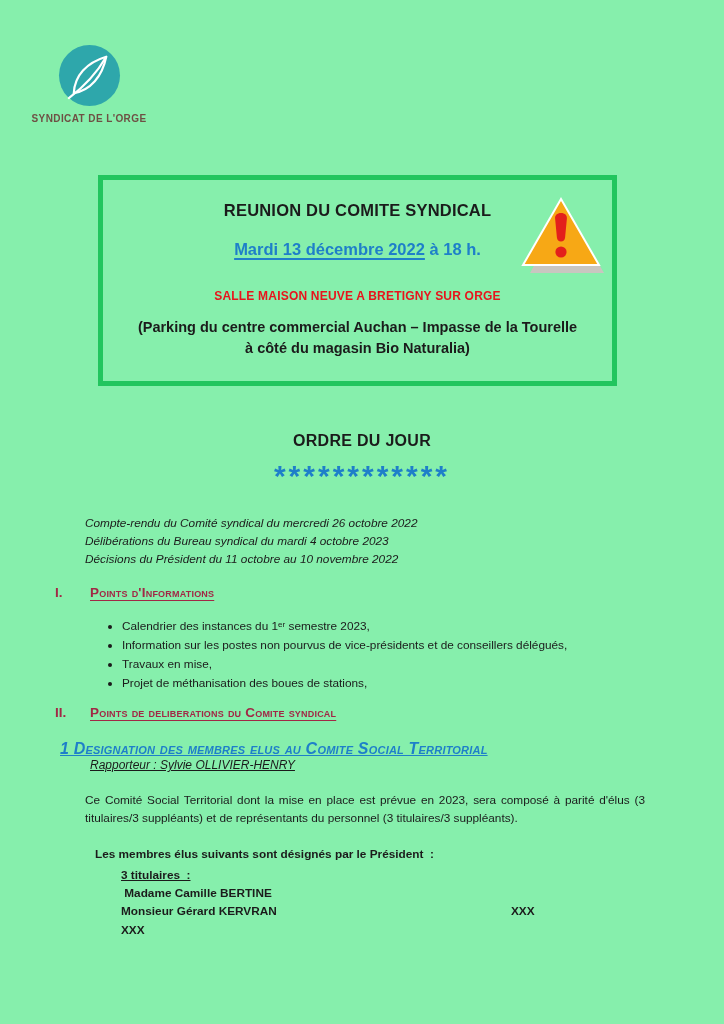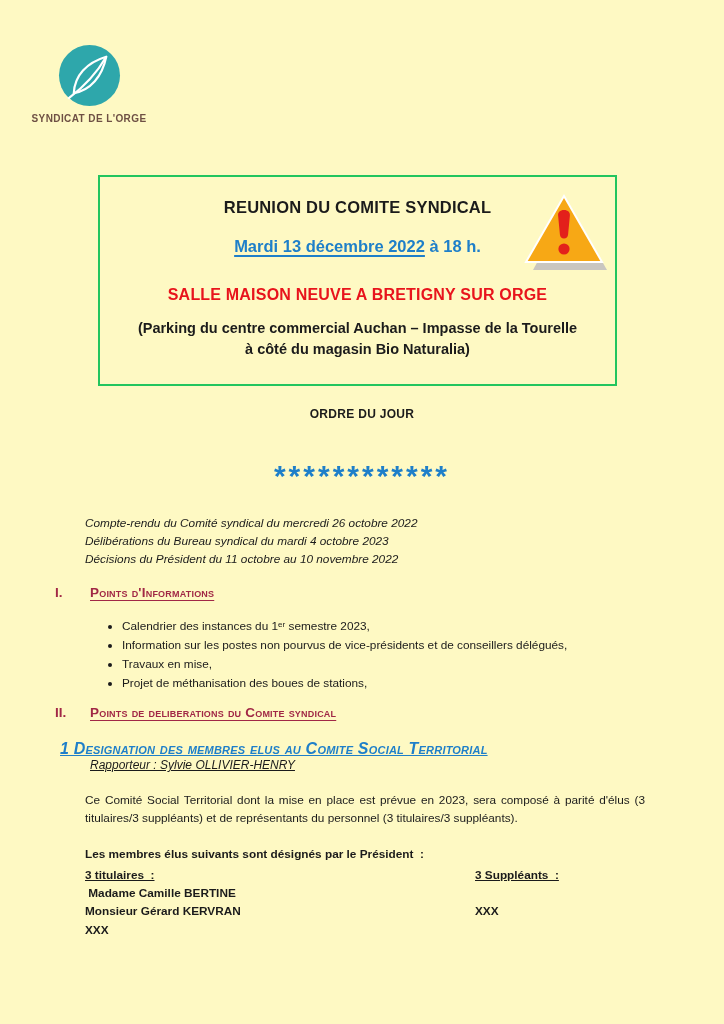--- a/index.html
+++ b/index.html
@@ -3,62 +3,62 @@
 <meta charset="utf-8">
 <style>
   :root{
     --logo-teal:#2EA7AB; --logo-text-brown:#6E5044; --accent-blue:#1E7FC9;
     --alert-red:#E8141C; --heading-dark-red:#A12846; --warning-orange:#F7A815;
     --warning-exclaim-red:#E3201B; --warning-shadow-gray:#C9C6C0; --text-black:#1B1B1B;
   }
   *{margin:0;padding:0;box-sizing:border-box;}
   html,body{background:#888;}
   body{font-family:"Liberation Sans","DejaVu Sans",sans-serif;}
-  .page{position:relative;width:724px;height:1024px;background:#fef9c3;margin:0 auto;overflow:hidden;color:var(--text-black);}
+  .page{position:relative;width:724px;height:1024px;background:#86efac;margin:0 auto;overflow:hidden;color:var(--text-black);}
 
   
   .logo{position:absolute;left:30px;top:44px;width:118px;text-align:center;}
   .logo svg{display:block;margin:0 auto;width:63px;height:63px;}
   .logo-circle-bg{fill:var(--logo-teal);}
   .logo-leaf{stroke:#ffffff;stroke-width:2.2;fill:none;stroke-linecap:round;stroke-linejoin:round;}
   .logo-text{margin-top:6px;font-size:10px;font-weight:700;letter-spacing:.4px;color:var(--logo-text-brown);}
 
   
-  .notice-box{position:absolute;left:98px;top:175px;width:519px;height:211px;border:2px solid #22c55e;text-align:center;}
+  .notice-box{position:absolute;left:98px;top:175px;width:519px;height:211px;border:5px solid #22c55e;text-align:center;}
   .notice-title{margin-top:21px;font-size:16.5px;font-weight:700;letter-spacing:.2px;}
   .notice-date{margin-top:20px;font-size:16.5px;font-weight:700;color:var(--accent-blue);}
   .date-u{text-decoration:underline;text-decoration-thickness:2px;text-underline-offset:3px;margin-top:22px;}
-  .notice-venue{margin-top:30px;font-size:16px;font-weight:700;color:var(--alert-red);letter-spacing:.2px;text-align:center;}
+  .notice-venue{margin-top:30px;font-size:12px;font-weight:700;color:var(--alert-red);letter-spacing:.2px;text-align:center;}
   .notice-parking{margin-top:14px;font-size:14.5px;font-weight:700;line-height:21px;}
   .warning{position:absolute;top:15px;right:4px;width:88px;height:82px;}
   .warn-shadow{fill:var(--warning-shadow-gray);}
   .warn-tri{fill:var(--warning-orange);stroke:#ffffff;stroke-width:2;}
   .warn-excl{fill:var(--warning-exclaim-red);}
 
   
-  .odj{position:absolute;top:407px;left:0;right:0;text-align:center;font-size:12px;font-weight:700;letter-spacing:.3px;}
+  .odj{position:absolute;top:432px;left:0;right:0;text-align:center;font-size:16px;font-weight:700;letter-spacing:.3px;}
   .stars{position:absolute;top:459px;left:0;right:0;text-align:center;font-size:30px;font-weight:700;letter-spacing:3px;color:var(--accent-blue);line-height:34px;}
   .preamble{position:absolute;left:85px;top:514px;font-style:italic;font-size:11.8px;line-height:18px;}
 
   
   .sec-heading{position:absolute;left:55px;color:var(--heading-dark-red);font-weight:700;font-size:13.5px;}
   .sec-one{top:585px;} .sec-two{top:705px;}
   .sec-num{display:inline-block;width:35px;}
   .sec-title{font-variant:small-caps;text-decoration:underline;text-underline-offset:3px;letter-spacing:.2px;}
 
   .bullets{position:absolute;left:100px;top:617px;width:548px;list-style:disc outside;padding-left:22px;}
   .bullets li{font-size:11.8px;line-height:19px;}
 
   .sub-title{position:absolute;left:60px;top:740px;color:var(--accent-blue);font-weight:700;font-style:italic;font-variant:small-caps;text-decoration:underline;font-size:16px;letter-spacing:.2px;}
   .rapporteur{position:absolute;left:90px;top:758px;font-style:italic;text-decoration:underline;font-size:12px;}
   .para{position:absolute;left:85px;top:792px;width:560px;text-align:justify;font-size:11.8px;line-height:17.5px;}
 
-  .intro{position:absolute;left:85px;top:847px;font-weight:700;font-size:11.8px;}
+  .intro{position:absolute;left:95px;top:847px;font-weight:700;font-size:11.8px;}
   .members{position:absolute;left:85px;top:866px;width:566px;font-weight:700;font-size:11.8px;}
-  .mrow{display:flex;line-height:18.2px;}
+  .mrow{display:flex;line-height:18.2px;margin-left:36px;}
   .mcol-l{width:390px;} .mcol-r{flex:1;}
   .u{text-decoration:underline;}
 </style>
 </head>
 <body>
 
 <div class="page">
 
   <div class="logo">
     <svg viewBox="0 0 64 64">
@@ -112,21 +112,20 @@
   <div class="sub-title">1 Designation des membres elus au Comite Social Territorial</div>
   <div class="rapporteur">Rapporteur : Sylvie OLLIVIER-HENRY</div>
 
   <div class="para">Ce Comité Social Territorial dont la mise en place est prévue en 2023, sera composé à parité d'élus (3 titulaires/3 suppléants) et de représentants du personnel (3 titulaires/3 suppléants).</div>
 
   <div class="intro">Les membres élus suivants sont désignés par le Président&nbsp; :</div>
 
   <div class="members">
     <div class="mrow">
       <div class="mcol-l u">3 titulaires&nbsp; :</div>
-      <div class="mcol-r u">3 Suppléants&nbsp; :</div>
     </div>
     <div class="mrow">
       <div class="mcol-r">&nbsp;Madame Camille BERTINE</div>
     </div>
     <div class="mrow">
       <div class="mcol-l">Monsieur Gérard KERVRAN</div>
       <div class="mcol-r">XXX</div>
     </div>
     <div class="mrow">
       <div class="mcol-r">XXX</div>

